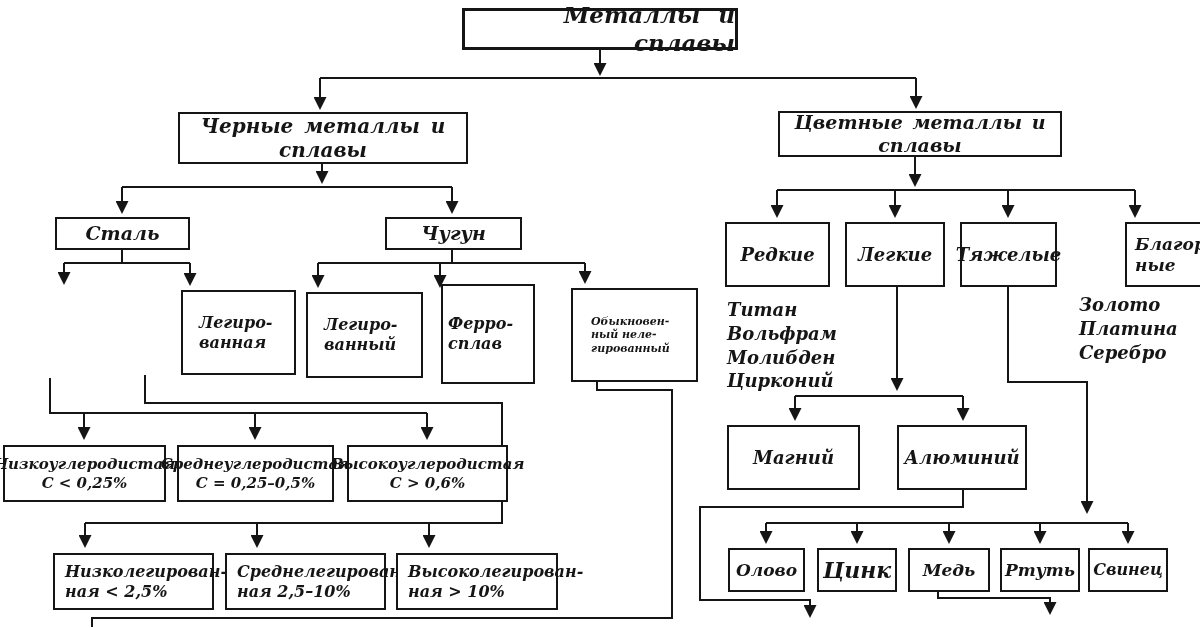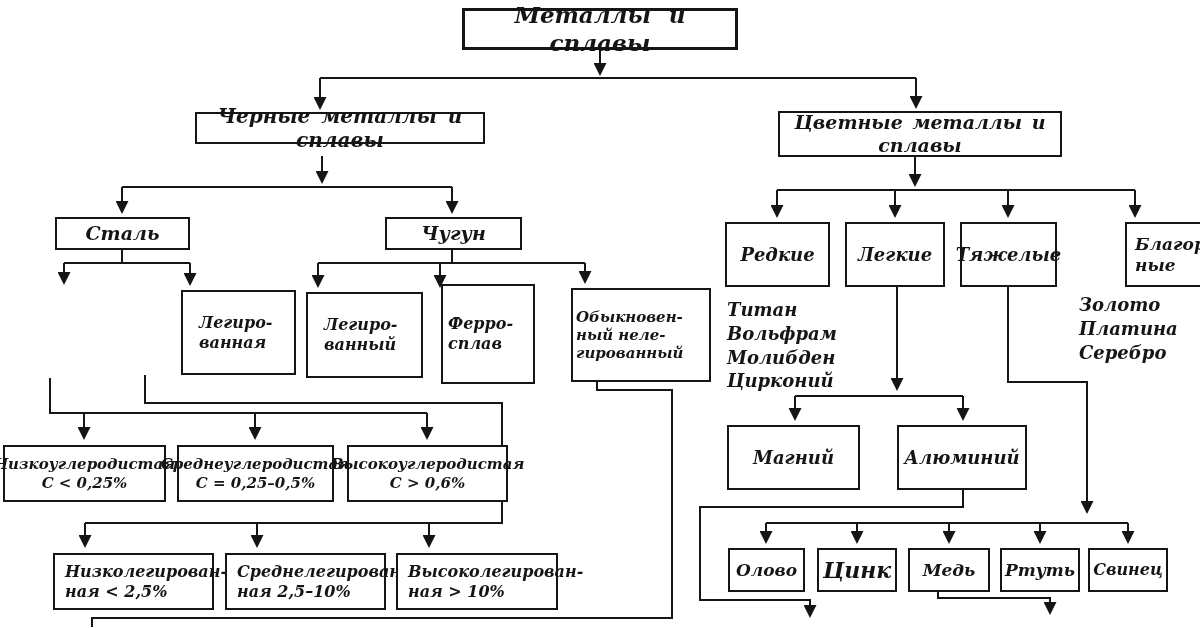--- a/index.html
+++ b/index.html
@@ -11,21 +11,21 @@
   .w{stroke:#151515;stroke-width:2;fill:none;}
   .a{stroke:#151515;stroke-width:2;fill:none;marker-end:url(#arw);}
   .node{
     position:absolute;z-index:2;box-sizing:border-box;
     border:2px solid #151515;background:#ffffff;color:#151515;
     display:flex;align-items:center;justify-content:center;
     text-align:center;font-weight:bold;font-style:italic;
     white-space:pre-line;line-height:1.22;
   }
   .node.left{justify-content:flex-start;text-align:left;margin-left:48px;}
-  .node.thick{border-width:3px;}
+  .node.thick{border-width:3px;text-align:right;}
   .plain{
     position:absolute;z-index:2;color:#151515;background:transparent;
     font-weight:bold;font-style:italic;white-space:pre-line;
     text-align:left;line-height:1.32;
   }
 </style>
 </head>
 <body>
 
 <div class="stage">
@@ -88,33 +88,33 @@
     <path class="a" d="M1040 523 V542"></path>
     <path class="a" d="M1128 523 V542"></path>
 
     <path class="a" d="M963 490 V507 H700 V600 H810 V616"></path>
 
     <path class="a" d="M938 592 V598 H1050 V613"></path>
   </svg>
 
   <div class="node thick" style="left:462px;top:8px;width:276px;height:42px;font-size:23px;word-spacing:10px;">Металлы и сплавы</div>
 
-  <div class="node" style="left:195px;top:112px;width:290px;height:32px;font-size:20px;word-spacing:4px;">Черные металлы и сплавы</div>
+  <div class="node" style="left:178px;top:112px;width:290px;height:52px;font-size:20px;word-spacing:4px;">Черные металлы и сплавы</div>
   <div class="node" style="left:55px;top:217px;width:135px;height:33px;font-size:19px;">Сталь</div>
 
   <div class="node" style="left:778px;top:111px;width:284px;height:46px;font-size:19px;word-spacing:3px;">Цветные металлы и сплавы</div>
   <div class="node" style="left:385px;top:217px;width:137px;height:33px;font-size:19px;">Чугун</div>
 
   <div class="node left" style="left:133px;top:290px;width:115px;height:85px;font-size:16px;padding-left:16px;">Легиро-
 ванная</div>
   <div class="node left" style="left:258px;top:292px;width:117px;height:86px;font-size:16px;padding-left:16px;">Легиро-
 ванный</div>
   <div class="node left" style="left:393px;top:284px;width:94px;height:100px;font-size:16px;padding-left:5px;">Ферро-
 сплав</div>
-  <div class="node left" style="left:523px;top:288px;width:140px;height:94px;font-size:15px;padding-left:3px;">Обыкновен-
+  <div class="node left" style="left:523px;top:288px;width:127px;height:94px;font-size:11px;padding-left:18px;">Обыкновен-
 ный неле-
 гированный</div>
 
   <div class="node" style="left:3px;top:445px;width:163px;height:57px;font-size:15px;">Низкоуглеродистая
 C &lt; 0,25%</div>
   <div class="node" style="left:177px;top:445px;width:157px;height:57px;font-size:15px;">Среднеуглеродистая
 C = 0,25–0,5%</div>
   <div class="node" style="left:347px;top:445px;width:161px;height:57px;font-size:15px;">Высокоуглеродистая
 C &gt; 0,6%</div>
 

